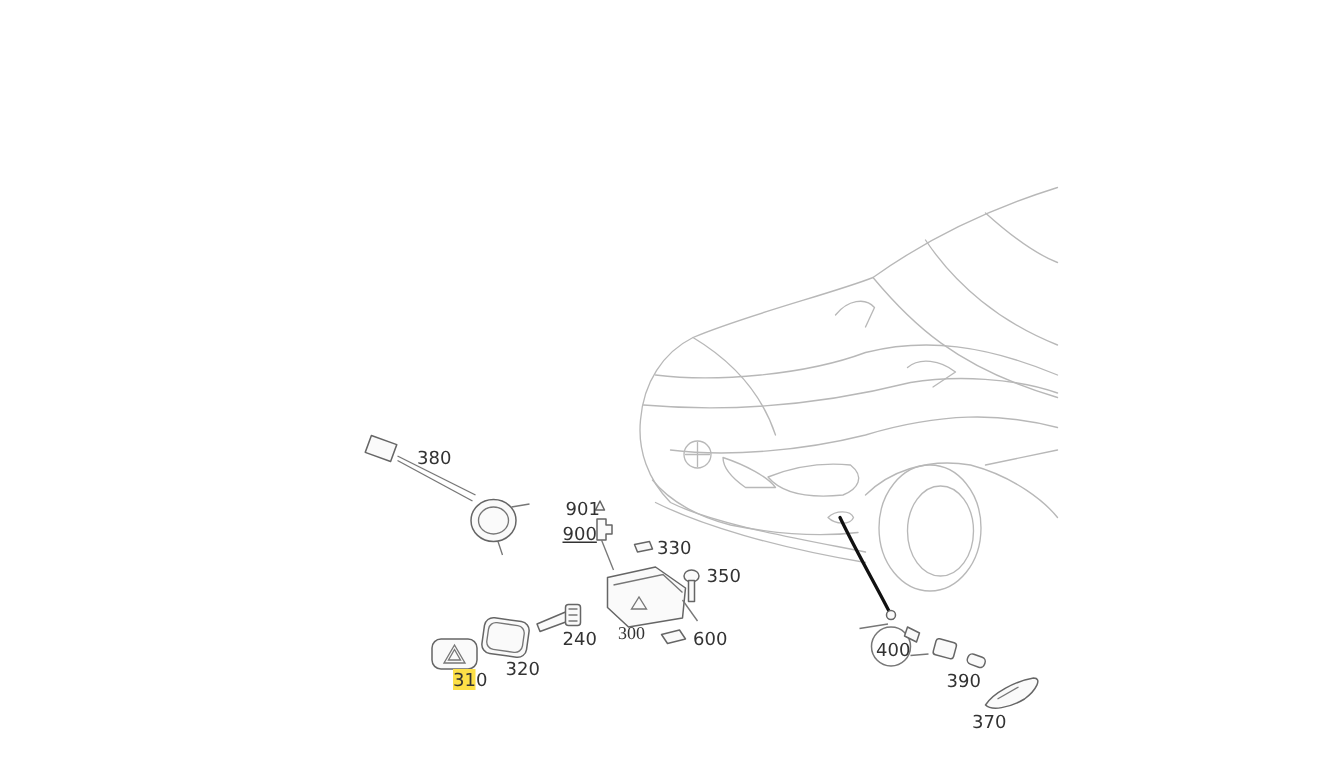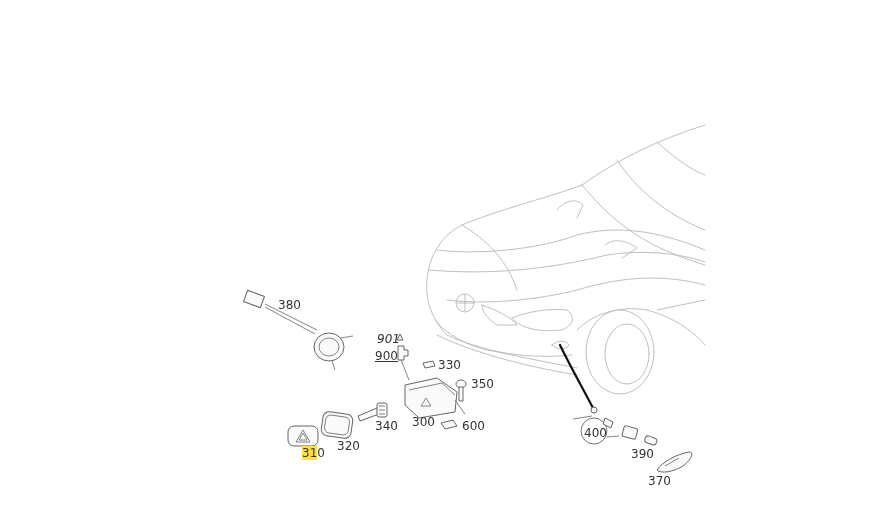--- a/index.html
+++ b/index.html
@@ -109,26 +109,26 @@
       <rect class="prt" x="628" y="437" width="12" height="7" rx="3" transform="rotate(20 634 440)"></rect>
     </g>
 
     <g>
       <path class="prt" d="M640 470 C645 462 660 454 672 452 C678 452 674 460 666 466 C656 472 644 474 640 470 Z"></path>
       <path class="thin" d="M648 466 L662 458"></path>
     </g>
   </svg>
 
   <div class="lbl" style="left:261px;top:298px;">380</div>
-  <div class="lbl" style="left:360px;top:332px;font-style:italic;">901</div>
+  <div class="lbl" style="left:360px;top:332px;">901</div>
   <div class="lbl" style="left:358px;top:349px;text-decoration:underline;">900</div>
   <div class="lbl" style="left:421px;top:358px;">330</div>
   <div class="lbl" style="left:454px;top:377px;text-align:right;">350</div>
-  <div class="lbl" style="left:358px;top:419px;">340</div>
-  <div class="lbl" style="left:395px;top:415px;">300</div>
+  <div class="lbl" style="left:358px;top:419px;">240</div>
+  <div class="lbl" style="left:395px;top:415px;font-family:Liberation Serif, serif;">300</div>
   <div class="lbl" style="left:445px;top:419px;">600</div>
   <div class="lbl" style="left:320px;top:439px;">320</div>
   <div class="lbl" style="left:285px;top:446px;">
     <span class="hl">31</span><span>0</span>
   </div>
   <div class="lbl" style="left:567px;top:426px;">400</div>
   <div class="lbl" style="left:614px;top:447px;">390</div>
   <div class="lbl" style="left:631px;top:474px;">370</div>
 </div>
 

